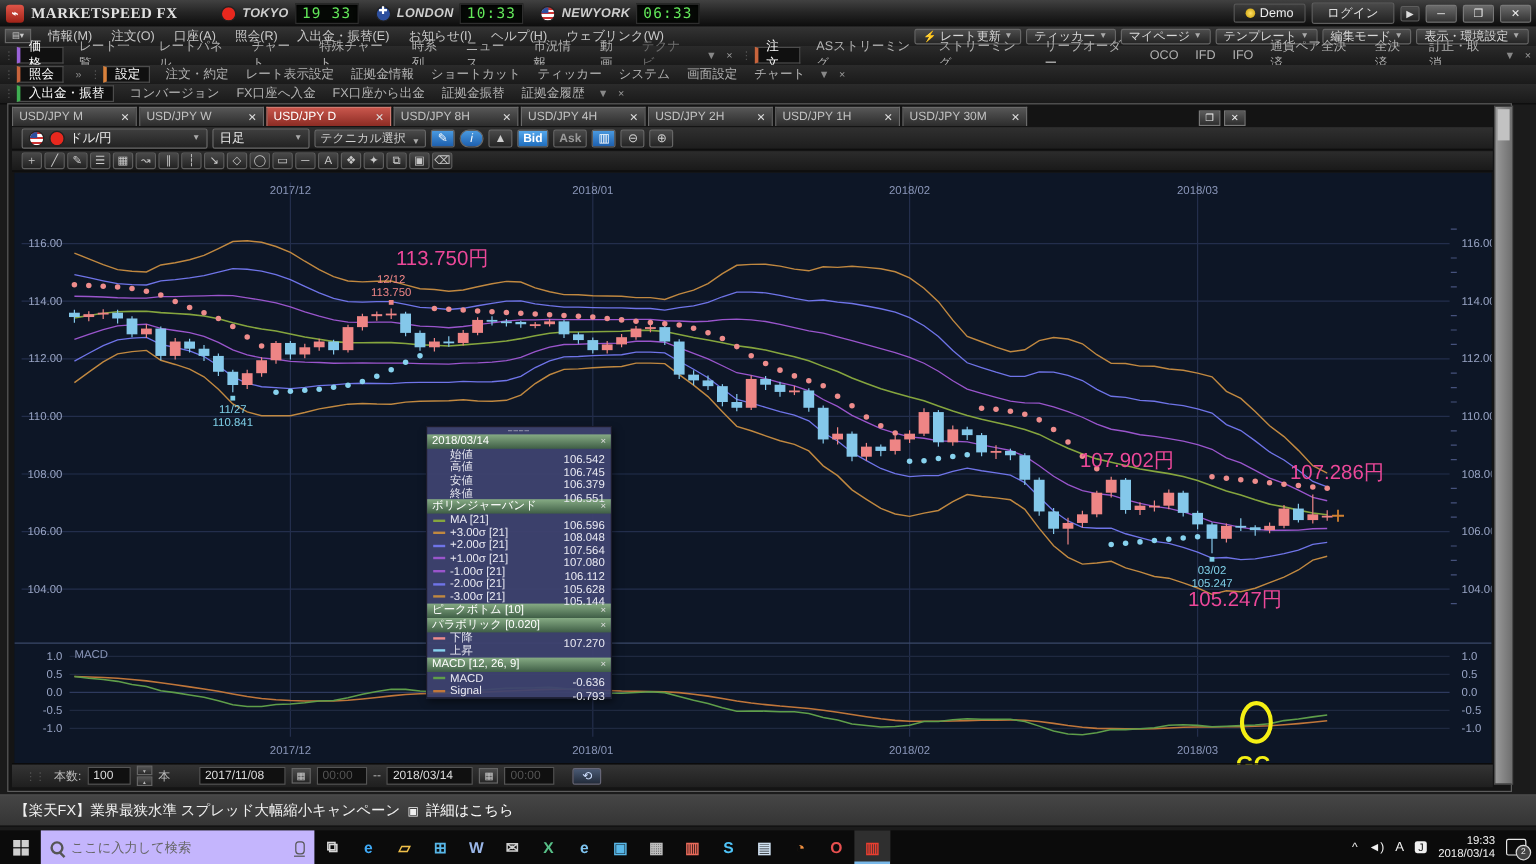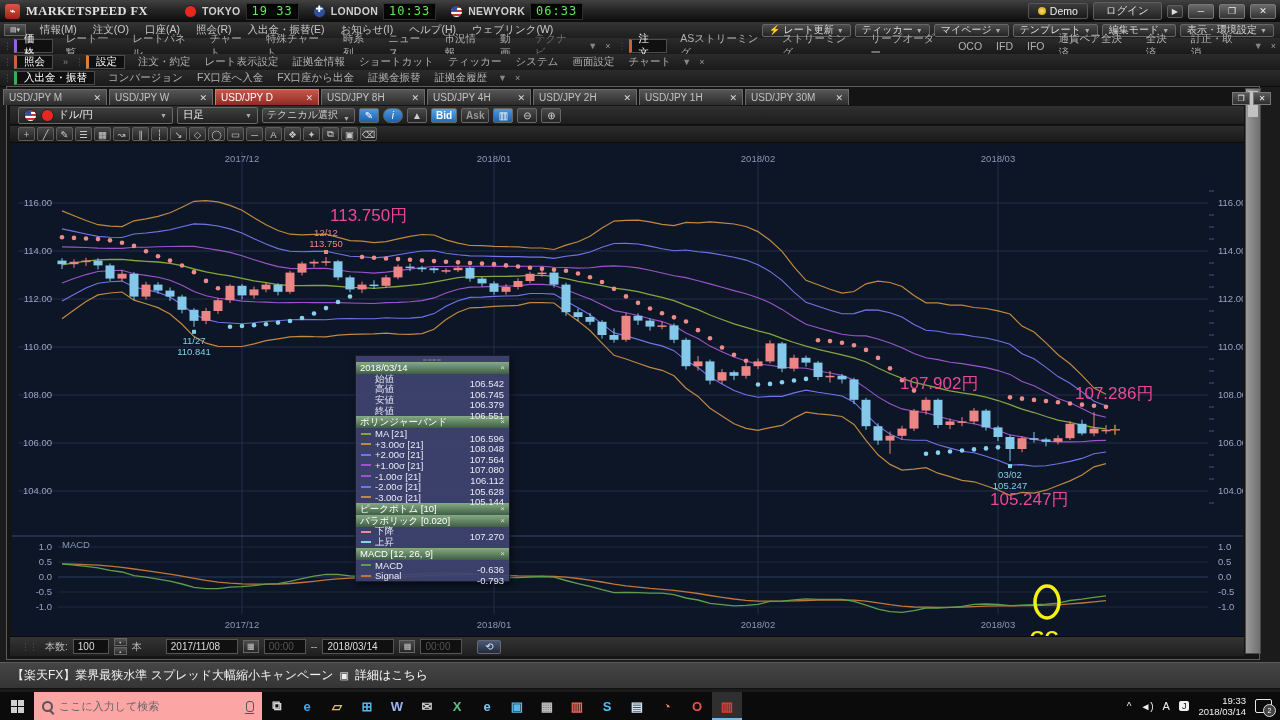--- a/index.html
+++ b/index.html
@@ -7,21 +7,21 @@
        font-family:"Liberation Sans",sans-serif;color:#ccc;-webkit-font-smoothing:antialiased;}
   .abs{position:absolute;}
   
   .titlebar{left:0;top:0;width:1280px;height:22px;background:linear-gradient(#414141,#262626 45%,#0c0c0c);
             display:flex;align-items:center;border-bottom:1px solid #000;}
   .logo{width:15px;height:15px;margin:0 6px 0 5px;background:linear-gradient(#e05548,#a02318);border-radius:3px;
         display:flex;align-items:center;justify-content:center;color:#fff;font-size:9px;font-weight:bold;}
   .app-title{color:#e2e2e2;font-size:12.5px;font-weight:bold;letter-spacing:.4px;font-family:"Liberation Serif",serif;}
   #clocks{display:flex;align-items:center;margin-left:36px;gap:14px;}
   .clock{display:flex;align-items:center;gap:5px;}
-  .clock .city{color:#cfcfcf;font-size:10.5px;font-weight:bold;letter-spacing:.3px;}
+  .clock .city{color:#cfcfcf;font-size:10.5px;font-weight:bold;letter-spacing:.3px;font-style:italic;}
   .led{font-family:"DejaVu Sans Mono",monospace;font-size:12px;color:#63e95a;background:#050805;
        border:1px solid #2e2e2e;padding:0 5px;line-height:15px;letter-spacing:1px;box-shadow:inset 0 1px 3px #000;}
   .flag{width:11px;height:11px;border-radius:50%;display:inline-block;border:1px solid #222;}
   .flag-jp{background:radial-gradient(circle at 50% 50%, #e8281e 0 58%, #e8281e 60%);}
   .flag-uk{background:#2d4f9e;position:relative;}
   .flag-uk:before{content:"✚";position:absolute;left:0;top:-2px;width:11px;text-align:center;color:#fff;font-size:9px;}
   .flag-us{background:repeating-linear-gradient(#c33 0 2px,#fff 2px 4px);position:relative;overflow:hidden;}
   .flag-us:before{content:"";position:absolute;left:0;top:0;width:6px;height:5px;background:#2d4f9e;}
   .tb-right{margin-left:auto;display:flex;align-items:center;gap:5px;padding-right:4px;}
   .demo-chip{display:flex;align-items:center;gap:4px;background:linear-gradient(#3c3c3c,#191919);border:1px solid #555;
@@ -52,21 +52,21 @@
   .ritem{color:#b2b2b2;padding:0 7px;}
   .ritem.muted{color:#6f6f6f;}
   .rsep{color:#888;padding:0 4px;font-size:9px;}
   .rclose{color:#999;font-size:9px;padding:0 4px;}
   
   .frame{left:6px;top:86px;width:1254px;height:574px;background:#141414;border:1px solid #5c5c5c;box-sizing:border-box;}
   .vscroll{left:1245px;top:88px;width:16px;height:566px;background:linear-gradient(90deg,#9a9a9a,#6f6f6f);
            border:1px solid #4a4a4a;box-sizing:border-box;}
   .vscroll:before{content:"";position:absolute;left:2px;top:2px;width:10px;height:26px;background:#c2c2c2;}
   
-  .tabrow{left:3px;top:88px;width:1268px;height:17px;display:flex;gap:6px;align-items:flex-end;}
+  .tabrow{left:10px;top:88px;width:1028px;height:17px;display:flex;gap:6px;align-items:flex-end;}
   .tab{width:104px;height:16px;background:linear-gradient(#565656,#2c2c2c);border:1px solid #6a6a6a;border-bottom:none;
        color:#c2c2c2;font-size:10px;display:flex;align-items:center;justify-content:space-between;padding:0 5px;box-sizing:border-box;}
   .tab.active{background:linear-gradient(#c8564c,#8c2c24);color:#fff;border-color:#d07a70;}
   .tab .x{font-size:9px;color:#ddd;}
   .tabrow-right{margin-left:auto;display:flex;gap:3px;}
   .tabwin{width:18px;height:13px;background:linear-gradient(#5a5a5a,#2e2e2e);border:1px solid #777;color:#eee;
           font-size:8px;display:flex;align-items:center;justify-content:center;}
   
   .charttb{left:10px;top:106px;width:1234px;height:19px;background:linear-gradient(#303030,#1d1d1d);
            display:flex;align-items:center;gap:4px;padding-left:8px;box-sizing:border-box;border-bottom:1px solid #0e0e0e;}
@@ -117,21 +117,21 @@
   
   .banner{left:0;top:662px;width:1280px;height:27px;background:linear-gradient(#454545,#353535);
           border-top:1px solid #5c5c5c;border-bottom:1px solid #111;display:flex;align-items:center;
           font-size:12px;color:#f0f0f0;padding-left:12px;box-sizing:border-box;gap:6px;}
   .banner .link{color:#fff;}
   
   .taskbar{left:0;top:692px;width:1280px;height:28px;background:#0b0b0b;display:flex;align-items:stretch;}
   .startbtn{width:34px;display:flex;align-items:center;justify-content:center;}
   .winlogo{width:13px;height:13px;display:grid;grid-template-columns:6px 6px;grid-template-rows:6px 6px;gap:1px;}
   .winlogo i{background:#cfcfcf;}
-  .searchbox{width:212px;background:#fca5a5;display:flex;align-items:center;gap:6px;padding:0 8px;color:#666;font-size:11px;}
+  .searchbox{width:212px;background:#c4b5fd;display:flex;align-items:center;gap:6px;padding:0 8px;color:#666;font-size:11px;}
   .sglyph{width:7px;height:7px;border:2px solid #555;border-radius:50%;position:relative;flex:none;}
   .sglyph:after{content:"";position:absolute;left:7px;top:7px;width:2px;height:5px;background:#555;transform:rotate(-45deg);}
   .micglyph{margin-left:auto;width:6px;height:9px;border:1.5px solid #555;border-radius:3px;position:relative;flex:none;}
   .micglyph:after{content:"";position:absolute;left:-2px;top:8px;width:9px;height:3px;border-bottom:1.5px solid #555;}
   .tb-icon{width:30px;display:flex;align-items:center;justify-content:center;font-size:13px;font-weight:bold;}
   .tb-icon.active{background:#2f2f2f;box-shadow:inset 0 -2px 0 #79b8e8;}
   .tray{margin-left:auto;display:flex;align-items:center;gap:9px;padding-right:8px;color:#f0f0f0;font-size:11px;}
   .tray .small{font-size:10px;}
   .clockblk{text-align:right;font-size:9.5px;line-height:11px;color:#f0f0f0;}
   .notif{position:relative;width:15px;height:12px;border:1.5px solid #e8e8e8;border-radius:2px;}

